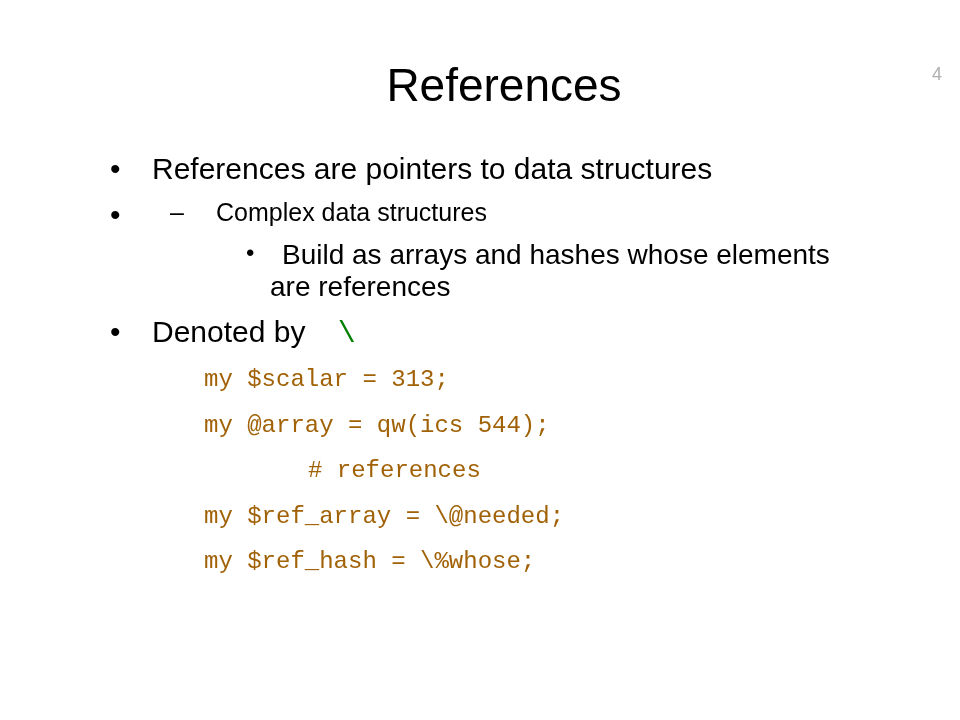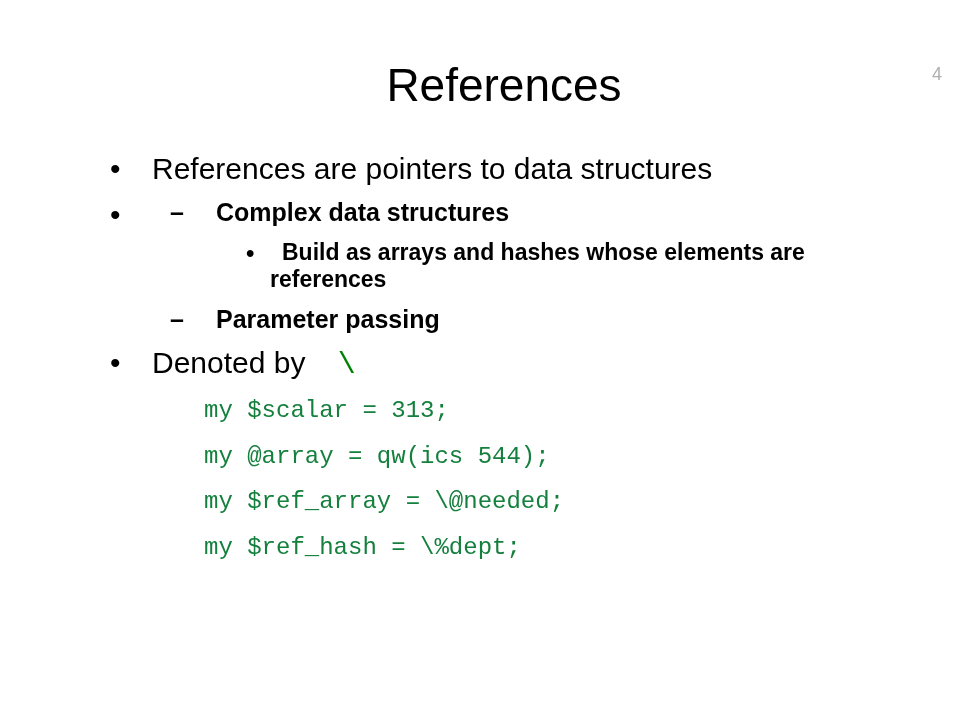--- a/index.html
+++ b/index.html
@@ -52,54 +52,53 @@
     }
     .level2 {
       margin-top: 4px;
     }
     .level2 > li {
       position: relative;
       padding-left: 34px;
       font-size: 25px;
       margin-bottom: 4px;
       margin-left: 18px;
-      font-weight: bold;
     }
     .level2 > li::before {
       content: "–";
       position: absolute;
       left: 0;
       top: 0;
       font-size: 25px;
     }
     .level3 {
       margin-top: 2px;
     }
     .level3 > li {
       position: relative;
       padding-left: 24px;
-      font-size: 23px;
+      font-size: 28px;
       margin-left: 30px;
       margin-bottom: 2px;
     }
     .level3 > li::before {
       content: "•";
       position: absolute;
       left: 0;
       top: 0;
       font-size: 24px;
     }
     .code-block {
       margin-top: 6px;
       margin-left: 52px;
     }
     .code-line {
       font-family: "Courier New", Courier, monospace;
       font-size: 24px;
-      color: #15803d;
+      color: #a16207;
       line-height: 1.4;
       white-space: pre;
     }
     .code-indent {
       padding-left: 104px;
     }
     .backslash {
       font-family: "Courier New", Courier, monospace;
       color: #008000;
     }
@@ -119,28 +118,26 @@
     <li>
       <ul class="level2">
         <li>
           <span>Complex data structures</span>
           <ul class="level3">
             <li>
               <span>Build as arrays and hashes whose elements are references</span>
             </li>
           </ul>
         </li>
-        <li>
-          <span>Parameter passing</span>
-        </li>
       </ul>
     </li>
     <li>
       <span>Denoted by </span><span class="backslash">\</span>
       <div class="code-block">
         <div class="code-line">my $scalar = 313;</div>
         <div class="code-line">my @array = qw(ics 544);</div>
+        <div class="code-line code-indent"># references</div>
         <div class="code-line">my $ref_array = \@needed;</div>
-        <div class="code-line">my $ref_hash = \%dept;</div>
+        <div class="code-line">my $ref_hash = \%whose;</div>
       </div>
     </li>
   </ul>
 </div>
 
 </body></html>

